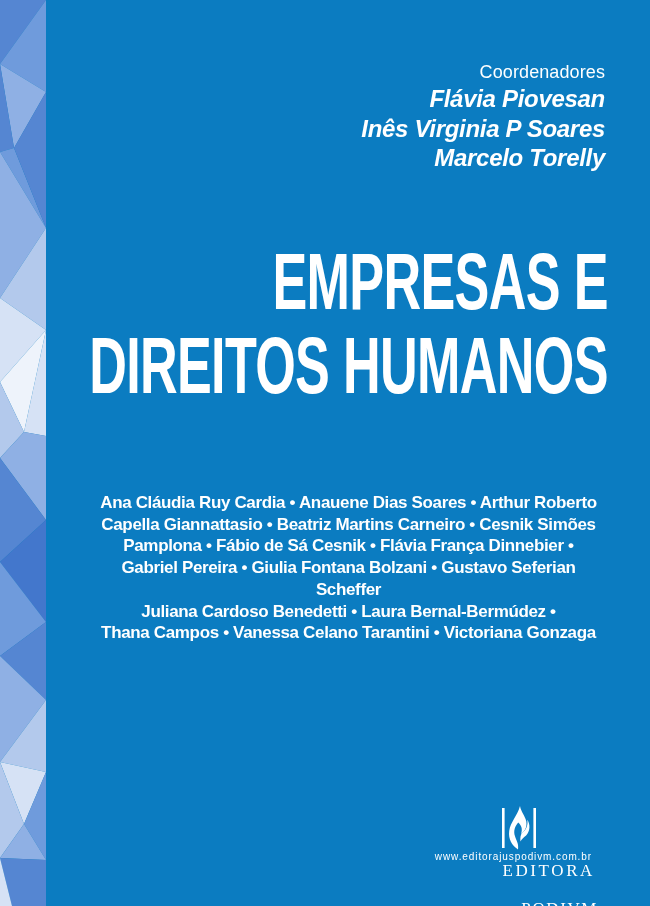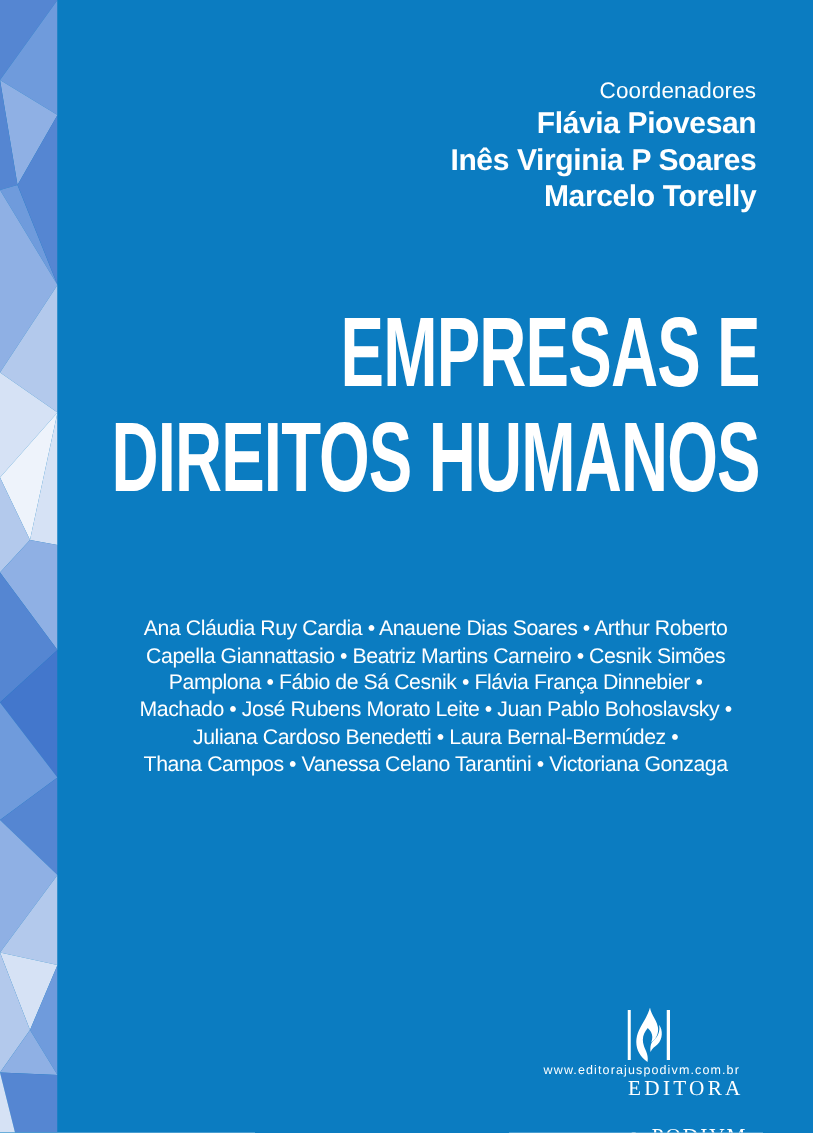--- a/index.html
+++ b/index.html
@@ -12,30 +12,30 @@
   body{font-family:"Liberation Sans",sans-serif;background:#fff;}
   .cover{
     position:relative;width:650px;height:906px;overflow:hidden;
     background:var(--bg);color:var(--fg);
   }
   .poly-strip{position:absolute;left:0;top:0;width:46px;height:906px;display:block;} .f1{fill:var(--p1);} .f2{fill:var(--p2);} .f3{fill:var(--p3);}
   .f4{fill:var(--p4);} .f5{fill:var(--p5);} .f6{fill:var(--p6);} .f7{fill:var(--p7);}
 
   .coordinators{position:absolute;top:61px;right:45px;text-align:right;}
   .coordinators .heading{font-size:18px;font-weight:400;line-height:23px;letter-spacing:0.1px;}
-  .coordinators .name{font-size:24px;font-weight:700;line-height:29.5px;letter-spacing:-0.3px;}
+  .coordinators .name{font-size:24px;font-weight:700;line-height:29.5px;letter-spacing:-0.3px;font-style:italic;}
 
   .title{
     position:absolute;top:240px;right:42px;text-align:right;white-space:nowrap;
     font-weight:700;font-size:79px;line-height:84px;letter-spacing:-1px;
     transform:scaleX(0.66);transform-origin:100% 0;
   }
 
   .authors{position:absolute;top:492px;left:95px;width:507px;text-align:center;}
-  .authors .line{font-size:17px;line-height:21.7px;letter-spacing:-0.35px;font-weight:400;}
+  .authors .line{font-size:17px;line-height:21.7px;letter-spacing:-0.35px;font-weight:700;}
 
   .publisher{position:absolute;top:806px;right:52px;display:flex;align-items:flex-start;gap:8px;flex-direction:column;}
   .logo-icon{display:block;width:34px;height:44px;}
   .logo-text{font-family:"Liberation Serif",serif;text-align:left;padding-top:4px;}
   .logo-line1{font-size:17px;letter-spacing:2.6px;line-height:18px;}
   .logo-line2{font-size:17px;letter-spacing:1.6px;line-height:18px;margin-top:20px;}
   .logo-jus{font-style:italic;font-size:13px;letter-spacing:0.5px;}
   .website{
     position:absolute;top:851px;right:58px;
     font-size:10px;letter-spacing:0.9px;white-space:nowrap;text-align:right;
@@ -83,21 +83,21 @@
 
   <div class="title">
     <div>EMPRESAS E</div>
     <div>DIREITOS HUMANOS</div>
   </div>
 
   <div class="authors">
     <div class="line">Ana Cláudia Ruy Cardia • Anauene Dias Soares • Arthur Roberto</div>
     <div class="line">Capella Giannattasio • Beatriz Martins Carneiro • Cesnik Simões</div>
     <div class="line">Pamplona • Fábio de Sá Cesnik • Flávia França Dinnebier •</div>
-    <div class="line">Machado • José Rubens Morato Leite • Juan Pablo Bohoslavsky •</div>
+    <div class="line">Gabriel Pereira • Giulia Fontana Bolzani • Gustavo Seferian Scheffer</div>
     <div class="line">Juliana Cardoso Benedetti • Laura Bernal-Bermúdez •</div>
     <div class="line">Thana Campos • Vanessa Celano Tarantini • Victoriana Gonzaga</div>
   </div>
 
   <div class="publisher">
     <svg class="logo-icon" viewBox="0 0 34 44" aria-hidden="true">
       <rect x="0" y="2" width="2.6" height="40" fill="var(--fg)"></rect>
       <rect x="31.4" y="2" width="2.6" height="40" fill="var(--fg)"></rect>
       <path fill="var(--fg)" d="M18,0 C19,6 23,9.5 24.3,15.5 C25.3,21.5 22.5,25.5 19,28
         C21,22.5 19.2,19.2 16.2,16.4 C13,20.4 11.2,24.4 13,30.2

